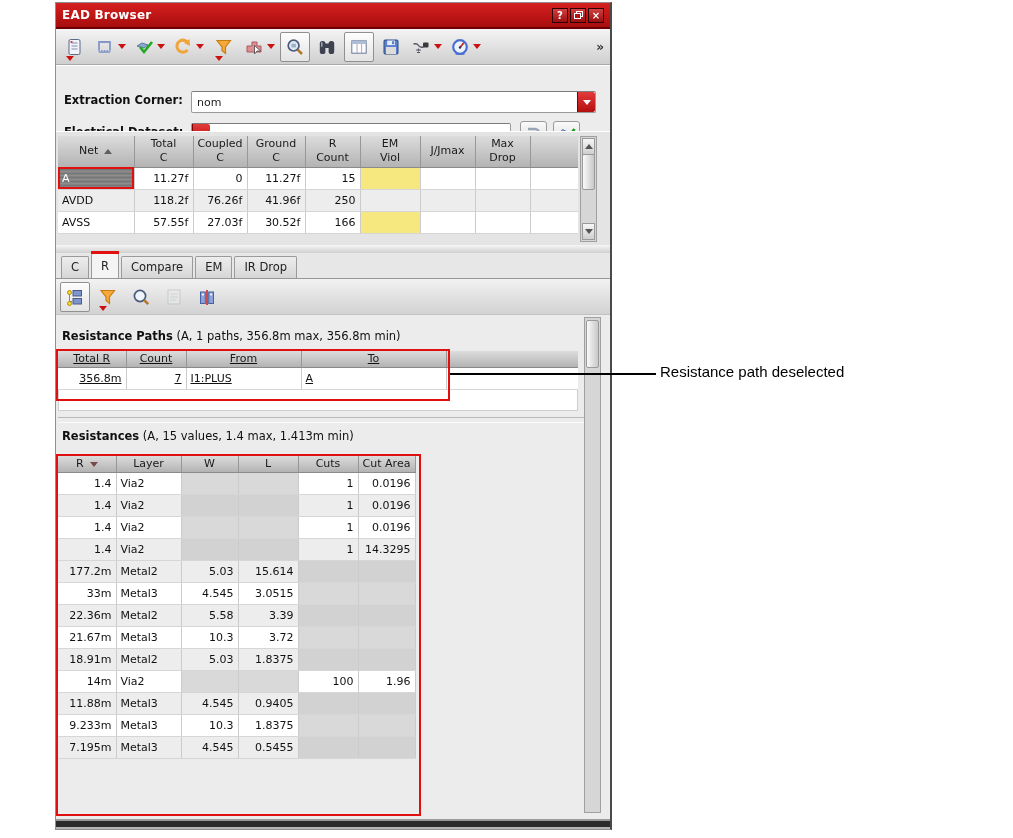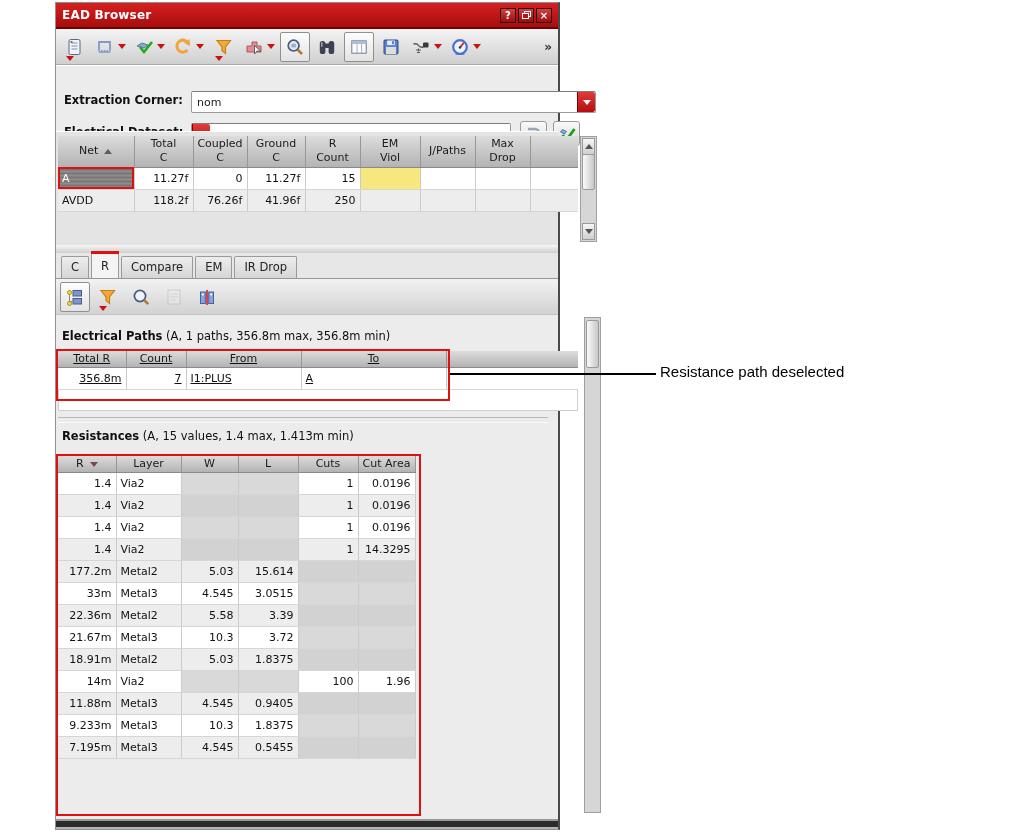--- a/index.html
+++ b/index.html
@@ -1,20 +1,20 @@
 <!DOCTYPE html>
 <html><head>
 <meta charset="utf-8">
 <style>
   html,body{margin:0;padding:0;background:#fff;}
   #stage{position:relative;width:1013px;height:838px;background:#fff;overflow:hidden;
          font-family:"DejaVu Sans","Liberation Sans",sans-serif;font-size:11px;color:#111;}
 
   
-  #win{position:absolute;left:55px;top:2px;width:505px;height:828px;background:#fef9c3;
+  #win{position:absolute;left:55px;top:2px;width:557px;height:828px;background:#fef9c3;
        border:1px solid #8f8f8f;border-right:2px solid #4a4a4a;box-sizing:border-box;}
 
   
   .titlebar{position:absolute;left:0;right:0;top:0;height:26px;
     background:linear-gradient(#d62020,#a80d0d);border-bottom:2px solid #6d0000;
     display:flex;align-items:center;padding:0 6px;box-sizing:border-box;}
   .titlebar .title{color:#fff;font-weight:bold;font-size:12px;letter-spacing:.2px;}
   .tb-btns{margin-left:auto;display:flex;gap:2px;}
   .tb-btn{width:16px;height:15px;background:linear-gradient(#d24040,#9c0f0f);border:1px solid #2c0000;
     color:#fff;font-size:10px;font-weight:bold;display:flex;align-items:center;justify-content:center;
@@ -276,21 +276,21 @@
               <th>Total
 C</th>
               <th>Coupled
 C</th>
               <th>Ground
 C</th>
               <th>R
 Count</th>
               <th>EM
 Viol</th>
-              <th>J/Paths</th>
+              <th>J/Jmax</th>
               <th>Max
 Drop</th>
               <th class="blank"></th>
             </tr>
           </thead>
         <tbody>
             <tr>
               <td class="sel-net">A</td>
               <td class="r">11.27f</td>
               <td class="r">0</td>
@@ -305,20 +305,31 @@
               <td>AVDD</td>
               <td class="r">118.2f</td>
               <td class="r">76.26f</td>
               <td class="r">41.96f</td>
               <td class="r">250</td>
               <td class="r em"></td>
               <td class="r"></td>
               <td class="r"></td>
               <td class="blank"></td>
             </tr>
+            <tr>
+              <td>AVSS</td>
+              <td class="r">57.55f</td>
+              <td class="r">27.03f</td>
+              <td class="r">30.52f</td>
+              <td class="r">166</td>
+              <td class="r em"></td>
+              <td class="r"></td>
+              <td class="r"></td>
+              <td class="blank"></td>
+            </tr>
           </tbody>
       </table>
       <div class="vsb" style="left:524px;top:4px;height:106px;">
         <span class="btn up"></span>
         <span class="thumb" style="top:17px;height:34px;"></span>
         <span class="btn dn"></span>
       </div>
     </div>
 
     <div class="splitter"></div>
@@ -367,21 +378,21 @@
               <rect x="11.7" y="5" width="4.8" height="11.5" fill="#8ca2dc" stroke="#45619e"></rect>
               <line x1="10" y1="3" x2="10" y2="18" stroke="#cc2222" stroke-width="1.6"></line>
               <circle cx="5.9" cy="7.5" r="1.1" fill="#fff"></circle>
               <circle cx="14.1" cy="7.5" r="1.1" fill="#fff"></circle>
             </svg></span>
         </span>
       </div>
 
     <div class="lower">
       <div class="seclabel" style="top:14px;">
-        <b>Electrical Paths</b><span> (A, 1 paths, 356.8m max, 356.8m min)</span>
+        <b>Resistance Paths</b><span> (A, 1 paths, 356.8m max, 356.8m min)</span>
       </div>
       <div class="whitepane" style="left:2px;top:36px;width:520px;height:60px;"></div>
       <table id="paths-table" style="position:absolute;left:2px;top:36px;width:520px;text-decoration:underline;">
         <colgroup>
             <col style="width:68px">
             <col style="width:60px">
             <col style="width:115px">
             <col style="width:145px">
             <col>
           </colgroup>

